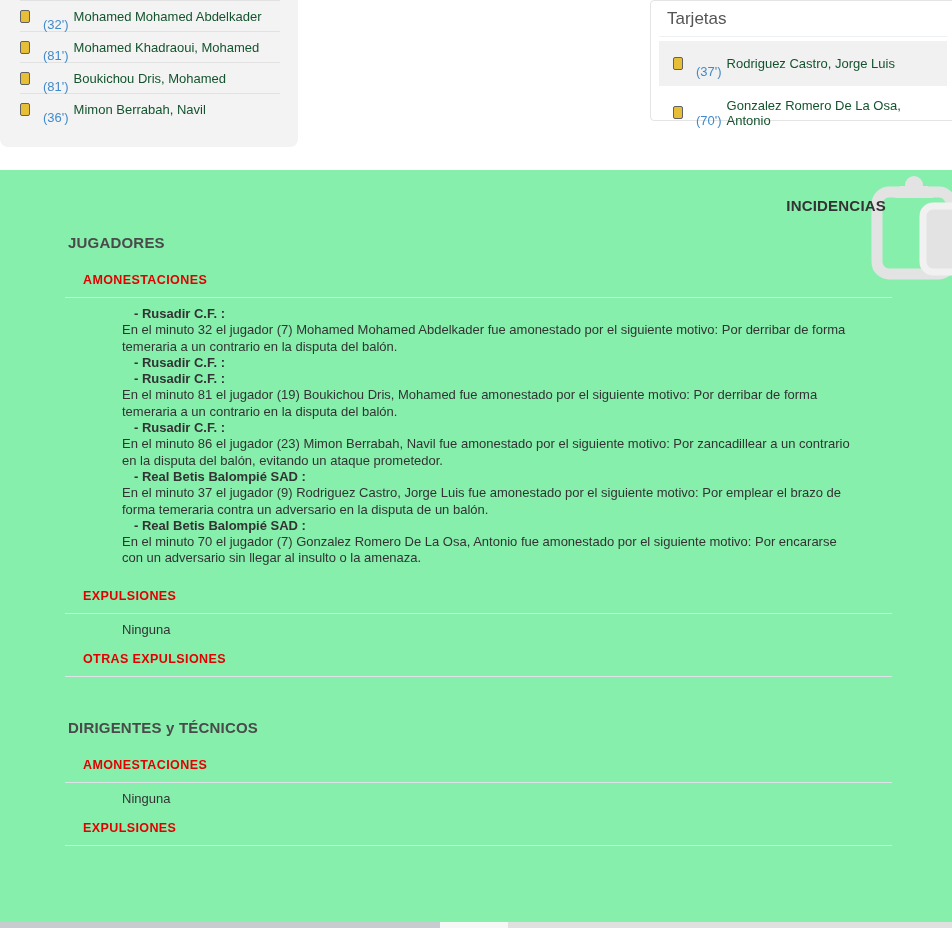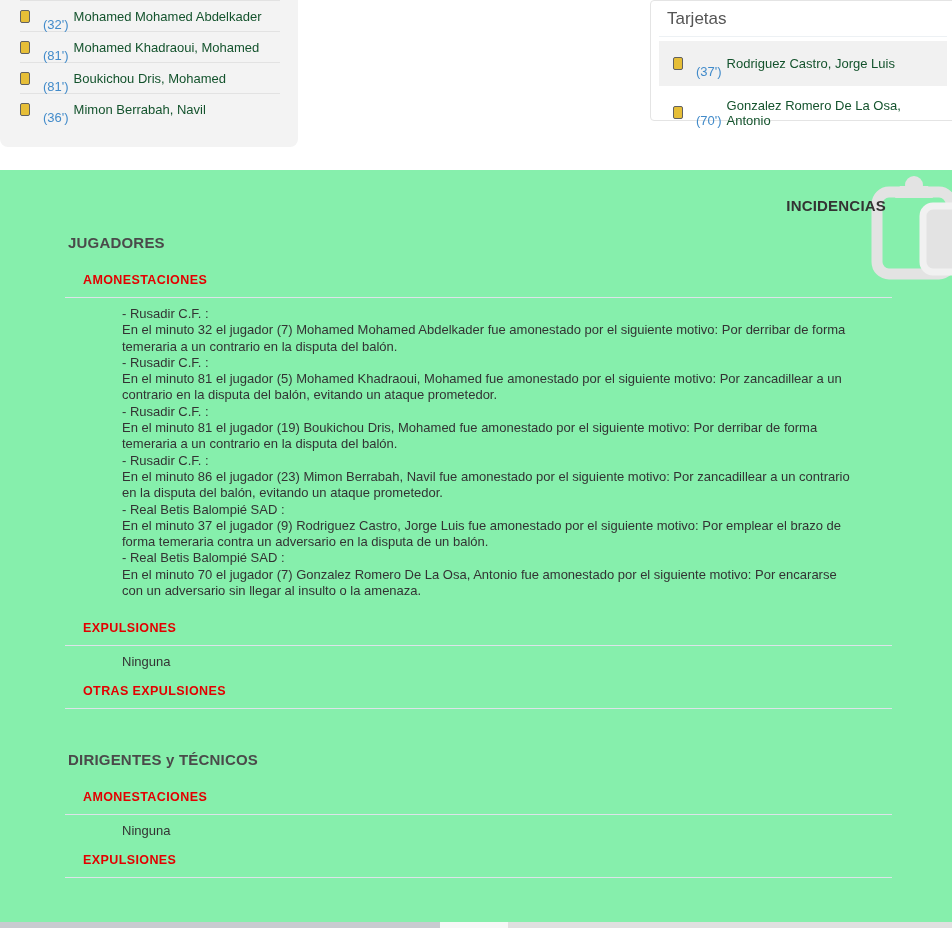--- a/index.html
+++ b/index.html
@@ -57,21 +57,21 @@
     letter-spacing:.2px;
   }
   .sec-heading.second{margin-top:42px;}
   .sub-label{
     margin:22px 0 10px 83px;font-size:12.5px;font-weight:bold;
     color:#e30000;letter-spacing:.4px;
   }
   .sub-label.tight{margin-top:14px;}
   .divider{border-top:1px solid #dde3e9;margin:0 60px 8px 65px;}
   .entries{margin:0 0 0 122px;width:737px;font-size:13px;color:#333;line-height:16.3px;}
-  .entry-team{font-weight:normal;}
+  .entry-team{font-weight:bold;margin-left:12px;}
   .none-value{margin:0 0 0 122px;font-size:13px;color:#333;line-height:16px;}
   .otras-text{
     margin:0 0 0 122px;width:760px;font-size:13px;color:#333;line-height:16.5px;
   }
   
   .hscrollbar{position:absolute;left:0;bottom:0;width:952px;height:6px;background:#e0e0e0;}
   .hscrollbar .thumb{position:absolute;left:0;top:0;width:440px;height:6px;background:#c8cbd0;}
   .hscrollbar .gap{position:absolute;left:440px;top:0;width:68px;height:6px;background:#f7f7f7;}
 </style>
 </head>
@@ -135,21 +135,20 @@
   <div class="sub-label">AMONESTACIONES</div>
   <div class="divider"></div>
 
   <div class="entries">
     <div class="entry">
       <div class="entry-team">- Rusadir C.F. :</div>
       <div class="entry-text">En el minuto 32 el jugador (7) Mohamed Mohamed Abdelkader fue amonestado por el siguiente motivo: Por derribar de forma temeraria a un contrario en la disputa del balón.</div>
     </div>
     <div class="entry">
       <div class="entry-team">- Rusadir C.F. :</div>
-      <div class="entry-text">En el minuto 81 el jugador (5) Mohamed Khadraoui, Mohamed fue amonestado por el siguiente motivo: Por zancadillear a un contrario en la disputa del balón, evitando un ataque prometedor.</div>
     </div>
     <div class="entry">
       <div class="entry-team">- Rusadir C.F. :</div>
       <div class="entry-text">En el minuto 81 el jugador (19) Boukichou Dris, Mohamed fue amonestado por el siguiente motivo: Por derribar de forma temeraria a un contrario en la disputa del balón.</div>
     </div>
     <div class="entry">
       <div class="entry-team">- Rusadir C.F. :</div>
       <div class="entry-text">En el minuto 86 el jugador (23) Mimon Berrabah, Navil fue amonestado por el siguiente motivo: Por zancadillear a un contrario en la disputa del balón, evitando un ataque prometedor.</div>
     </div>
     <div class="entry">

